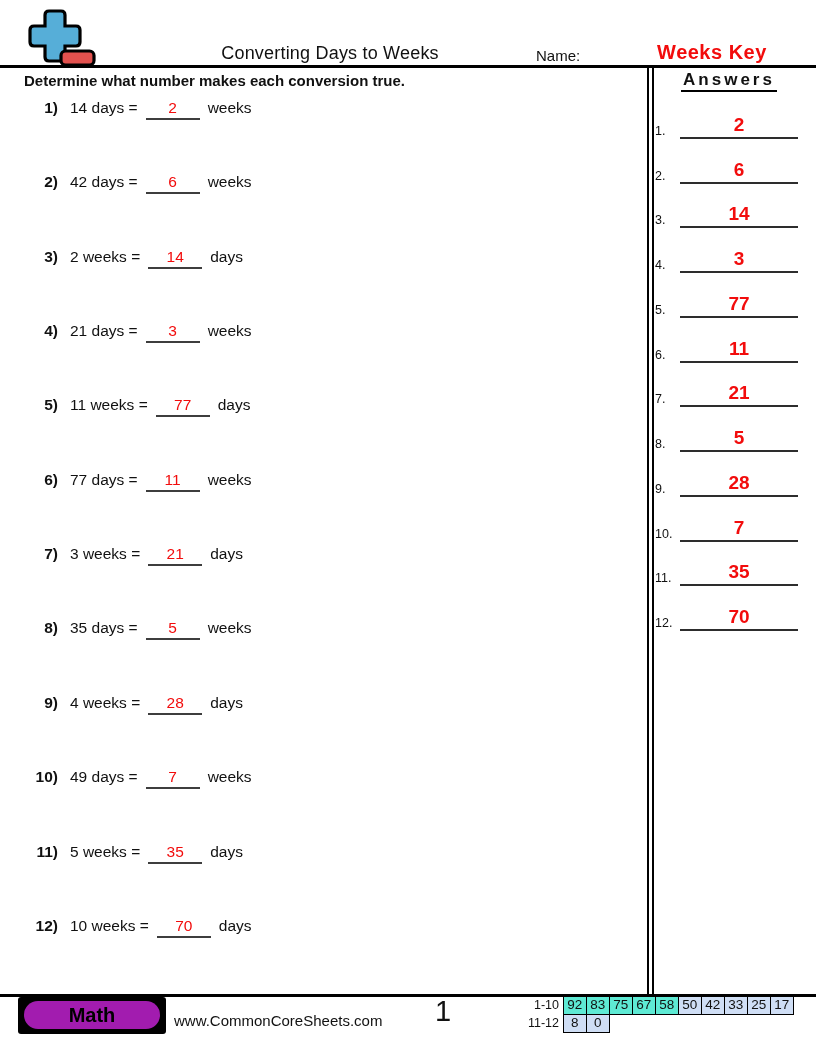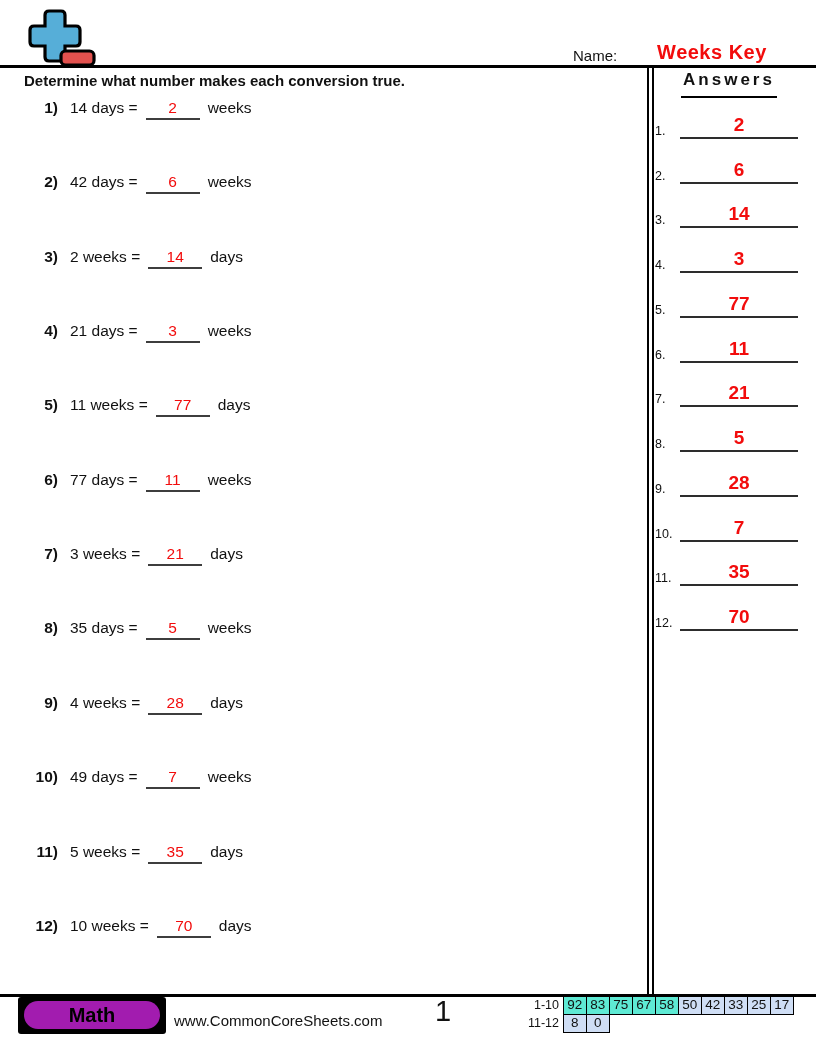--- a/index.html
+++ b/index.html
@@ -8,21 +8,21 @@
     position:relative; width:816px; height:1056px; margin:0 auto;
     background:#ffffff; overflow:hidden;
     font-family:"Liberation Sans", sans-serif; color:#111;
   }
   
   .logo { position:absolute; left:24px; top:8px; }
   .page-title {
     position:absolute; left:130px; top:43px; width:400px;
     text-align:center; font-size:18px; letter-spacing:.2px;
   }
-  .name-label { position:absolute; left:573px; top:47px; font-size:15px; }
+  .name-label { position:absolute; left:536px; top:47px; font-size:15px; }
   .name-value {
     position:absolute; left:622px; top:41px; width:180px; text-align:center;
     font-size:20px; font-weight:bold; color:var(--red); letter-spacing:.5px;
   }
   .header-rule { position:absolute; left:0; top:65px; width:816px; height:3px; background:#000; }
   .instruction { position:absolute; left:24px; top:72px; font-size:15px; font-weight:bold; }
   
   .divider {
     position:absolute; left:647px; top:67px; height:928px; width:7px;
     border-left:2.5px solid #000; border-right:2.5px solid #000;
@@ -35,21 +35,21 @@
   .q-num { min-width:34px; text-align:right; font-weight:bold; margin-right:12px; }
   .q-blank {
     display:inline-block; min-width:54px; margin:0 8px; padding:0 3px 1px 3px;
     border-bottom:2px solid #3d3d3d; text-align:center; color:var(--red);
   }
   
   .answers-title {
     position:absolute; left:656px; width:146px; top:70px; text-align:center;
     font-size:17px; font-weight:bold; letter-spacing:3px;
   }
-  .answers-title span { border-bottom:2.5px solid #000; padding:0 2px 7px 2px; }
+  .answers-title span { border-bottom:2.5px solid #000; padding:0 2px 1px 2px; }
   .a-row { position:absolute; left:652px; width:148px; height:36px; }
   .a-num { position:absolute; left:3px; bottom:1px; font-size:12.5px; }
   .a-line {
     position:absolute; left:28px; right:2px; bottom:0;
     border-bottom:2px solid #2d2d2d; text-align:center;
     font-size:19px; font-weight:bold; color:var(--red); padding-bottom:1px;
   }
   
   .footer-rule { position:absolute; left:0; top:994px; width:816px; height:3px; background:#000; }
   .subject-badge { position:absolute; left:18px; top:997px; width:148px; height:37px; background:#000; border-radius:3px; }
@@ -75,20 +75,21 @@
 <body>
 
 <div class="page" style="--red: #f20c0c; --hl: #cfdef5;">
 
   <div class="logo">
     <svg width="72" height="60" viewBox="0 0 72 60">
       <path d="M25 3 h12 q4 0 4 4 v11 h11 q4 0 4 4 v12 q0 4 -4 4 h-11 v11 q0 4 -4 4 h-12 q-4 0 -4 -4 v-11 h-11 q-4 0 -4 -4 v-12 q0 -4 4 -4 h11 v-11 q0 -4 4 -4 z" fill="#56aed8" stroke="#000" stroke-width="3.2"></path>
       <rect x="37" y="43" width="33" height="14" rx="4.5" fill="#e2514e" stroke="#000" stroke-width="3.2"></rect>
     </svg>
   </div>
+  <div class="page-title">Converting Days to Weeks</div>
   <div class="name-label">Name:</div>
   <div class="name-value">Weeks Key</div>
   <div class="header-rule"></div>
   <div class="instruction">Determine what number makes each conversion true.</div>
 
   <div class="divider"></div>
 
   <div id="questions">
   <div class="q-row" style="top: 99px;">
     <span class="q-num">1)</span>

